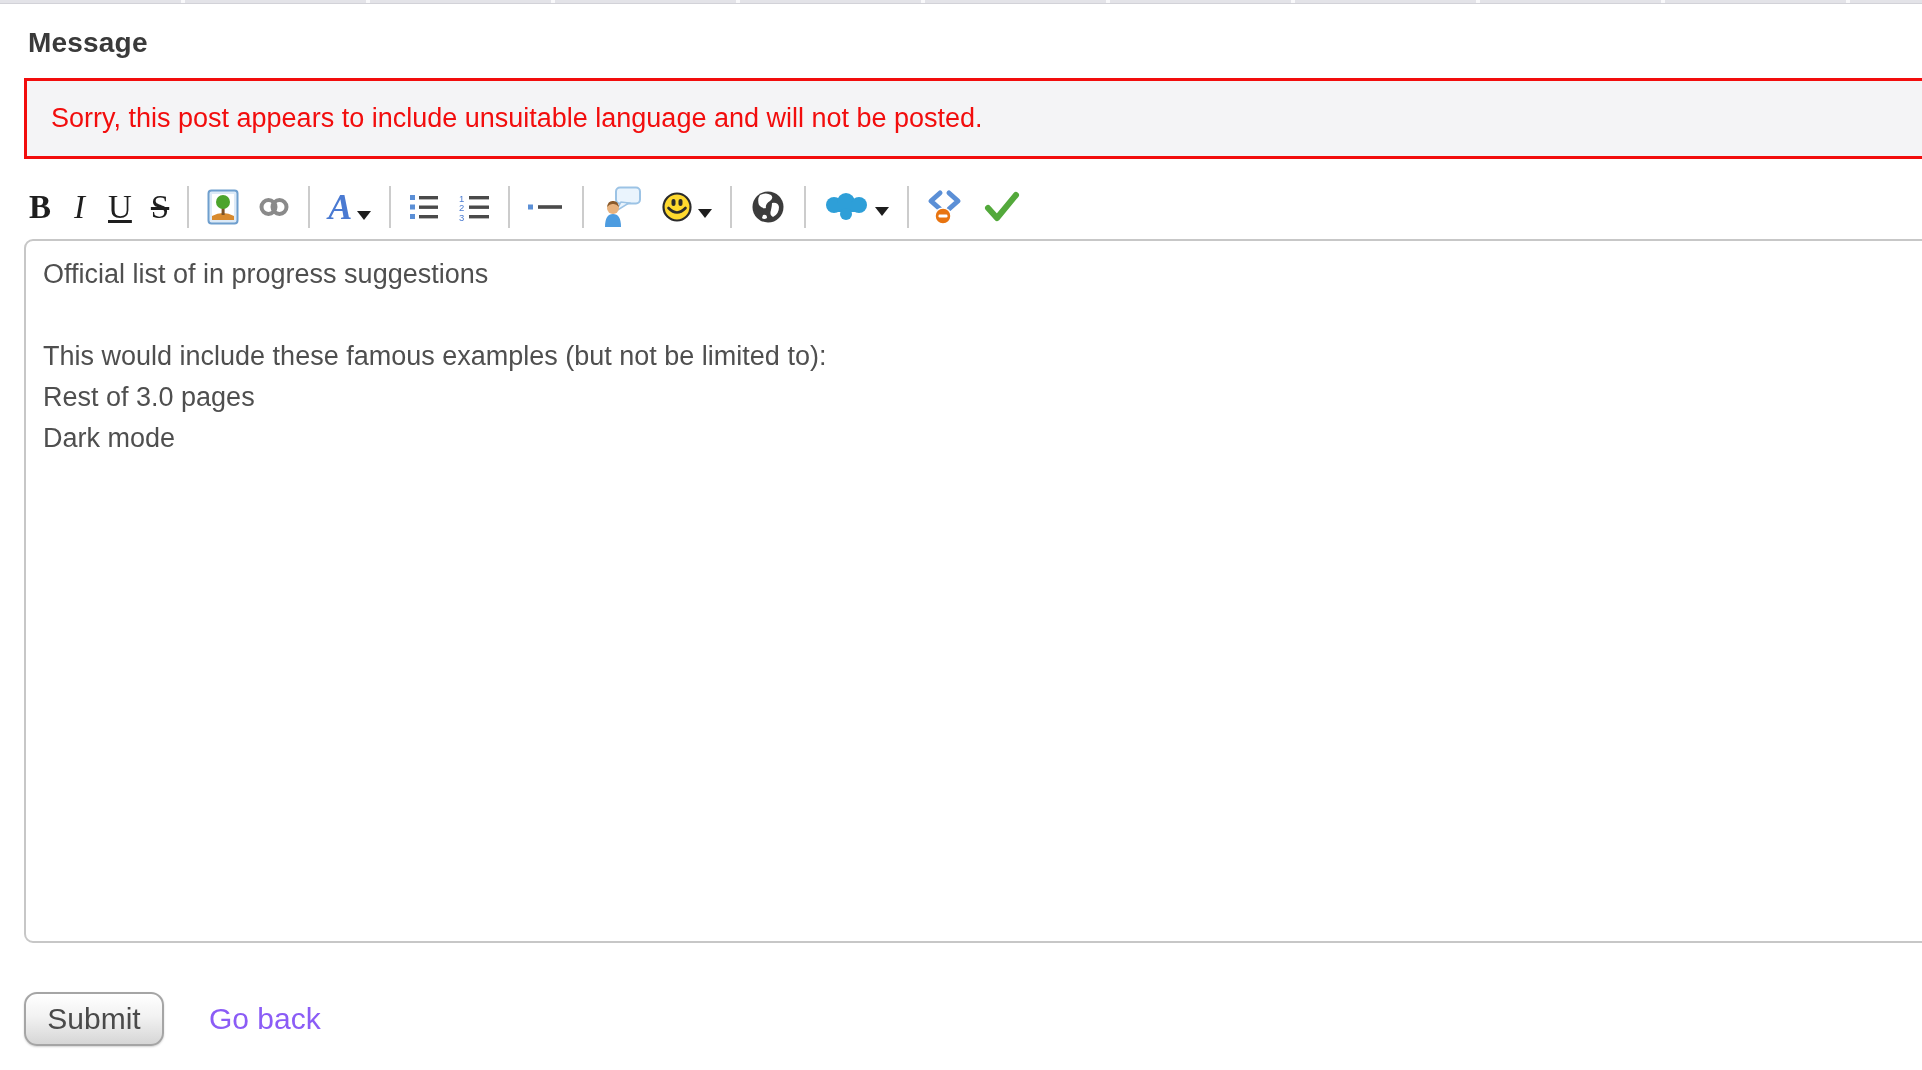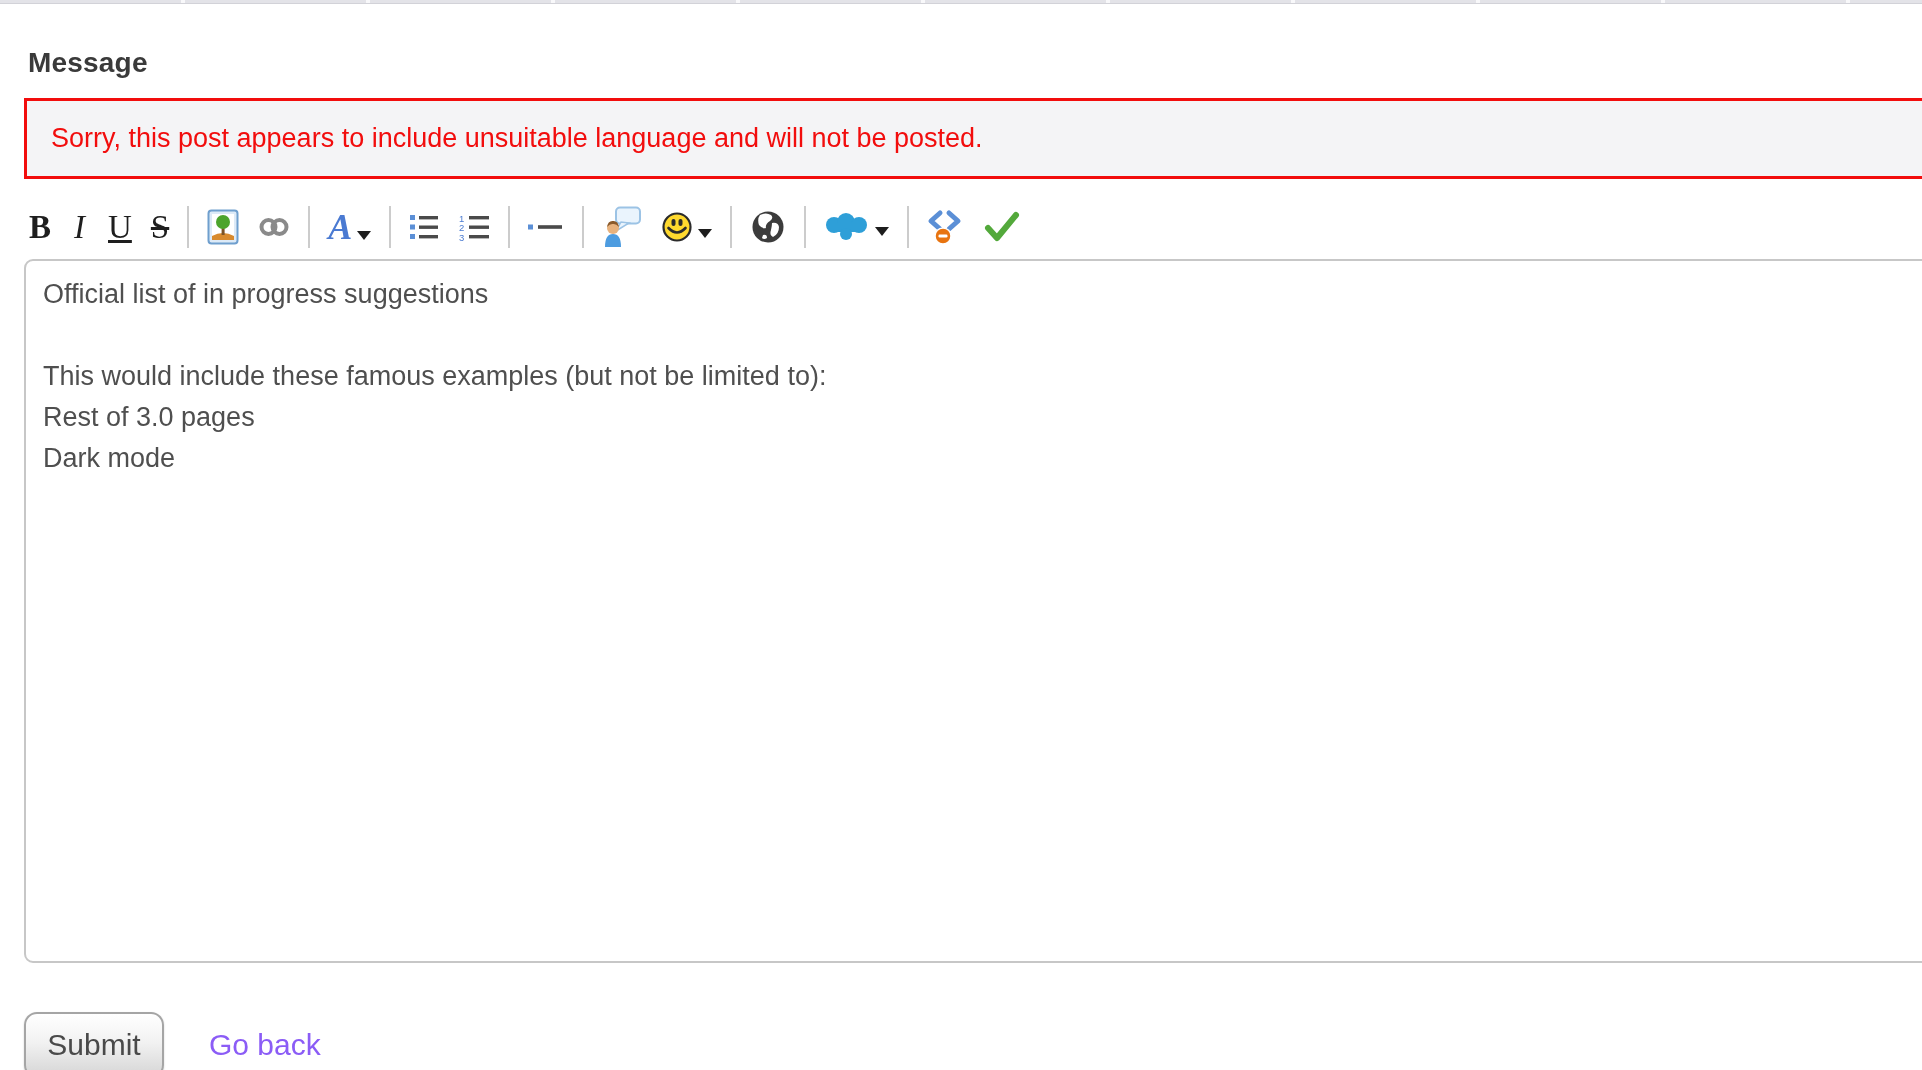--- a/index.html
+++ b/index.html
@@ -10,21 +10,21 @@
   }
   
   .top-strip {
     position:absolute; top:0; left:0; width:1922px; height:4px;
     background:repeating-linear-gradient(90deg,#e3e3e8 0 181px,#f8f8fa 181px 185px);
     border-bottom:1px solid #d2d2d8;
   }
   .content { position:absolute; top:5px; left:24px; width:1898px; }
 
   .page-title {
-    margin:42px 0 0 4px; font-size:28px; font-weight:bold; color:#3a3a3a; letter-spacing:0.2px;
+    margin:22px 0 0 4px; font-size:28px; font-weight:bold; color:#3a3a3a; letter-spacing:0.2px;
   }
   .error-box {
     margin-top:19px; width:1976px; height:81px;
     border:3px solid #f20d0d; background:#f4f4f6;
     display:flex; align-items:center; padding-left:24px;
     font-size:27px; color:#f20d0d;
   }
   
   .toolbar { margin-top:25px; height:46px; display:flex; align-items:center; padding-left:5px; }
   .tb-group { display:flex; align-items:center; gap:19px; padding:0 18px; }
@@ -46,21 +46,21 @@
   .editor-textarea {
     display:block; margin-top:9px; width:1976px; height:704px;
     border:2px solid #c7c7c7; border-radius:9px; background:#fff;
     padding:13px 17px; font-family:"Liberation Sans", sans-serif;
     font-size:27px; line-height:41px; color:#4f4f4f;
     resize:none; outline:none;
   }
   
   .actions { margin-top:49px; display:flex; align-items:center; }
   .submit-btn {
-    width:140px; height:66px; border:2.5px solid #a5a5a5; border-radius:13px;
+    width:140px; height:54px; border:2.5px solid #a5a5a5; border-radius:13px;
     background:linear-gradient(#ffffff 0%, #f2f2f2 45%, #d6d6d6 100%);
     font-family:"Liberation Sans", sans-serif; font-size:30px; color:#4a4a4a;
     box-shadow:0 1px 2px rgba(0,0,0,0.18); cursor:pointer;
   }
   .go-back { margin-left:45px; font-size:30px; color:#8b5cf6; text-decoration:none; cursor:pointer; }
 </style>
 </head>
 <body>
 
 <div class="top-strip"></div>

